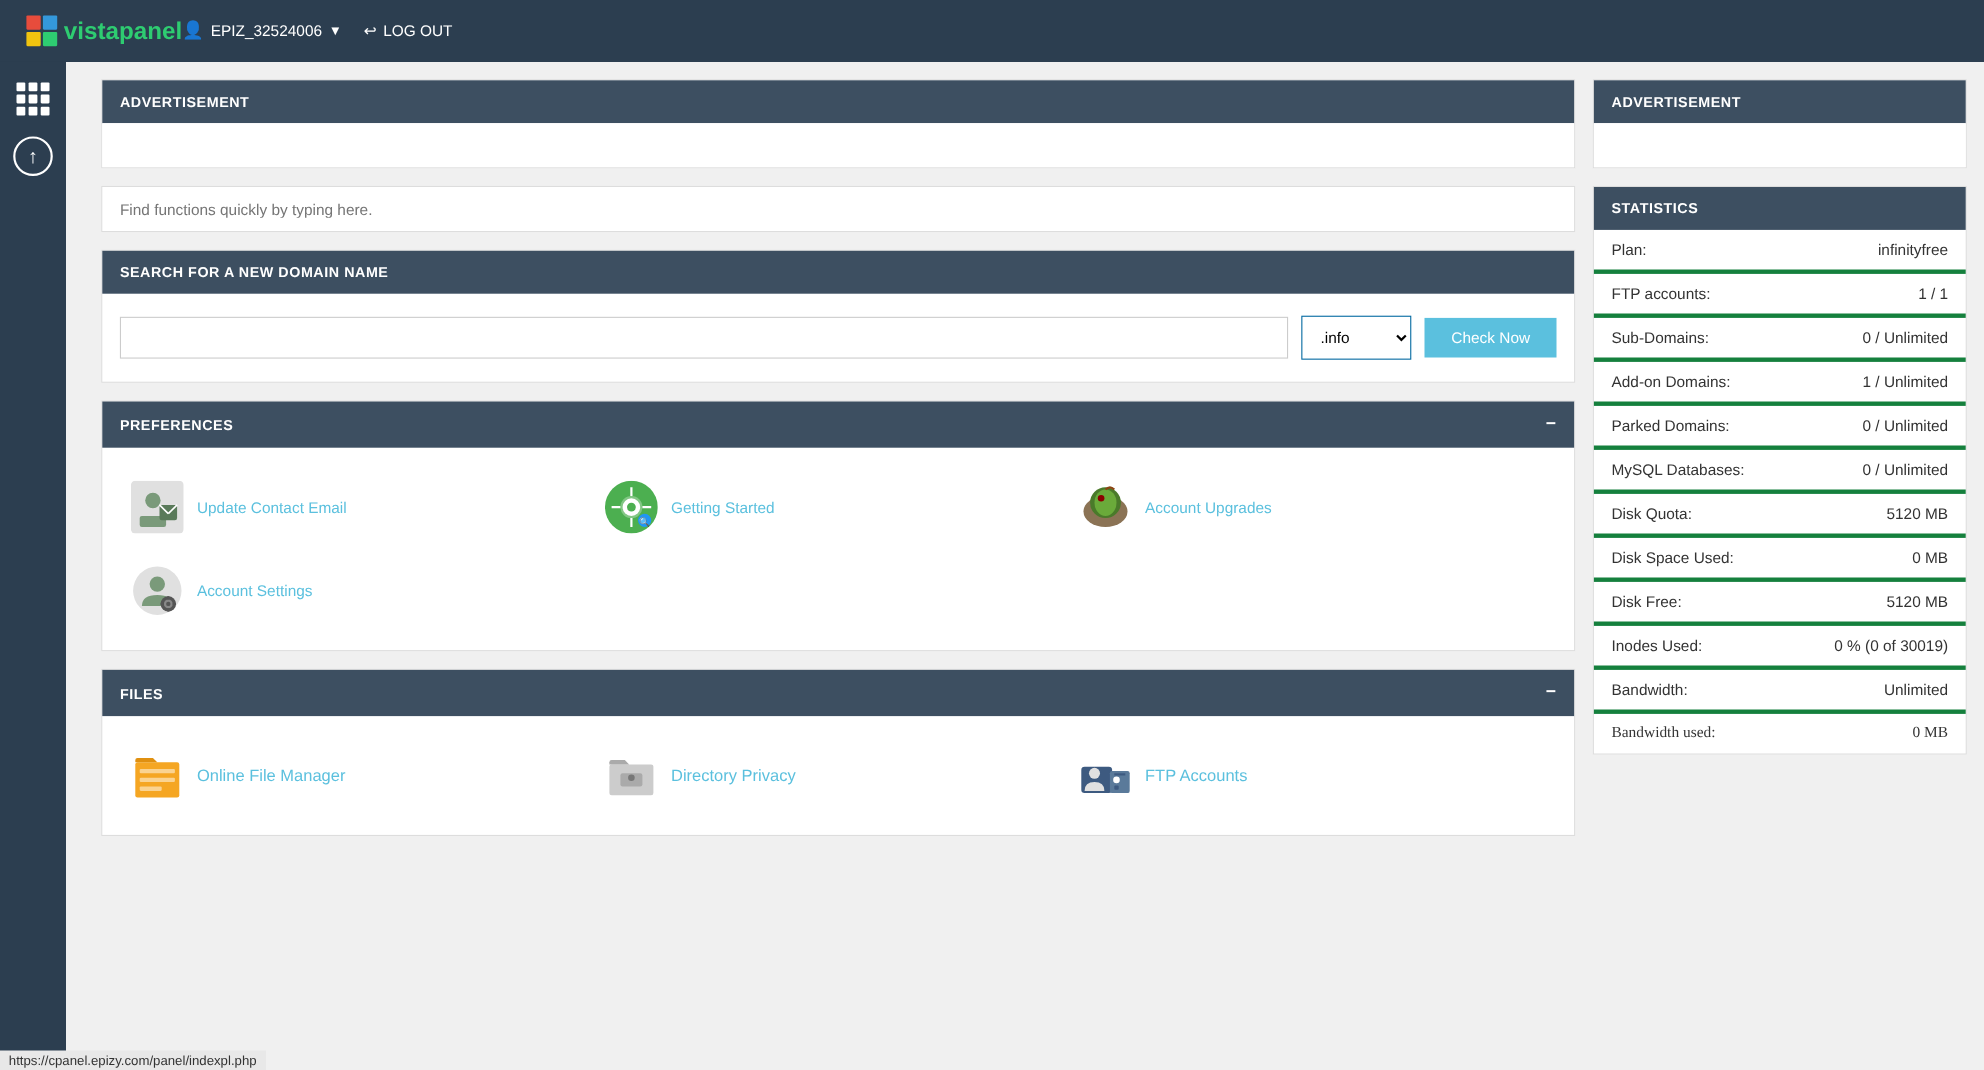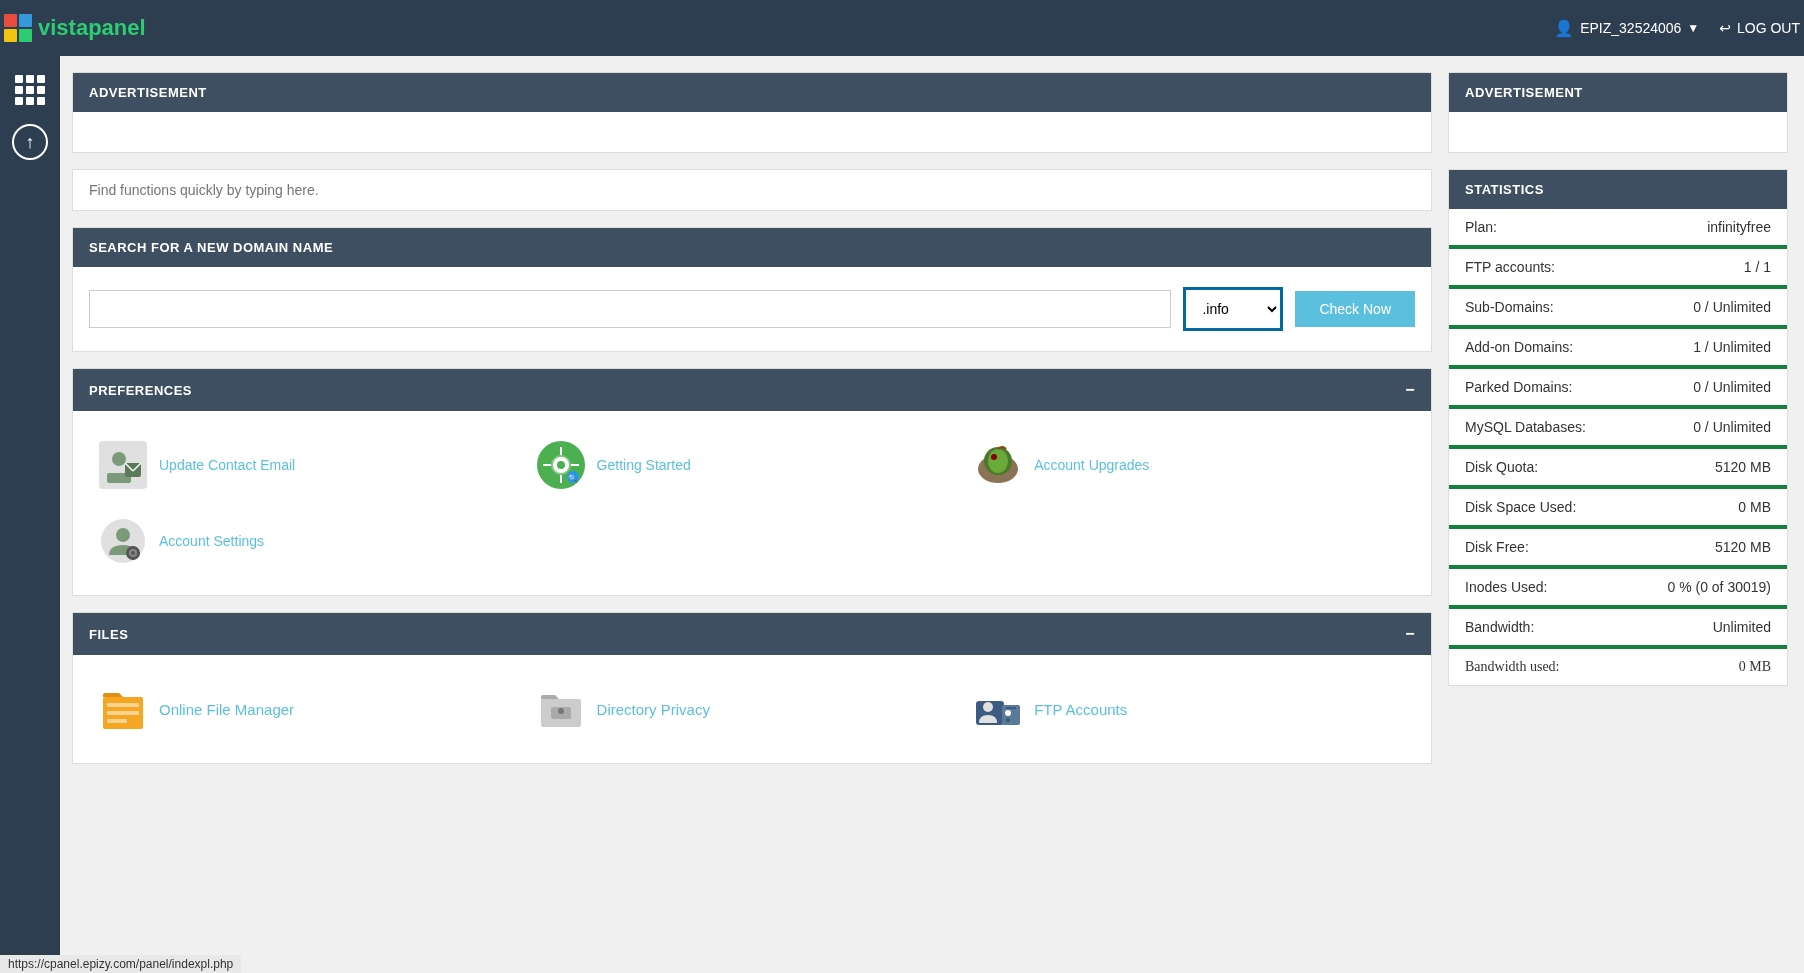--- a/index.html
+++ b/index.html
@@ -4,22 +4,22 @@
   <style>
     * { margin: 0; padding: 0; box-sizing: border-box; }
     body { font-family: Arial, sans-serif; background: #f0f0f0; font-size: 14px; overflow-x: hidden; }
 
     
     .header {
       background: #2c3e50;
       height: 56px;
       display: flex;
       align-items: center;
-      justify-content: space-between;
-      padding: 0 4px;
+      justify-content: flex-start;
+      padding: 0 24px;
       position: fixed;
       top: 0; left: 0; right: 0;
       z-index: 100;
     }
     .header-logo {
       display: flex;
       align-items: center;
       gap: 6px;
     }
     .logo-squares {
@@ -107,21 +107,21 @@
       border-radius: 50%;
       display: flex;
       align-items: center;
       justify-content: center;
       color: white;
       font-size: 18px;
     }
 
     
     .main {
-      margin-left: 56px;
+      margin-left: 76px;
       flex: 1;
       padding: 16px;
       display: flex;
       gap: 16px;
     }
 
     
     .center-col {
       flex: 1;
       display: flex;
@@ -196,21 +196,21 @@
       align-items: center;
     }
     .domain-input {
       flex: 1;
       border: 1px solid #ccc;
       padding: 10px 12px;
       font-size: 14px;
       outline: none;
     }
     .domain-select {
-      border: 3px solid #0369a1;
+      border: 1px solid #0369a1;
       padding: 10px 12px;
       font-size: 14px;
       outline: none;
       background: white;
       min-width: 100px;
     }
     .check-now-btn {
       background: #5bc0de;
       color: white;
       border: none;

